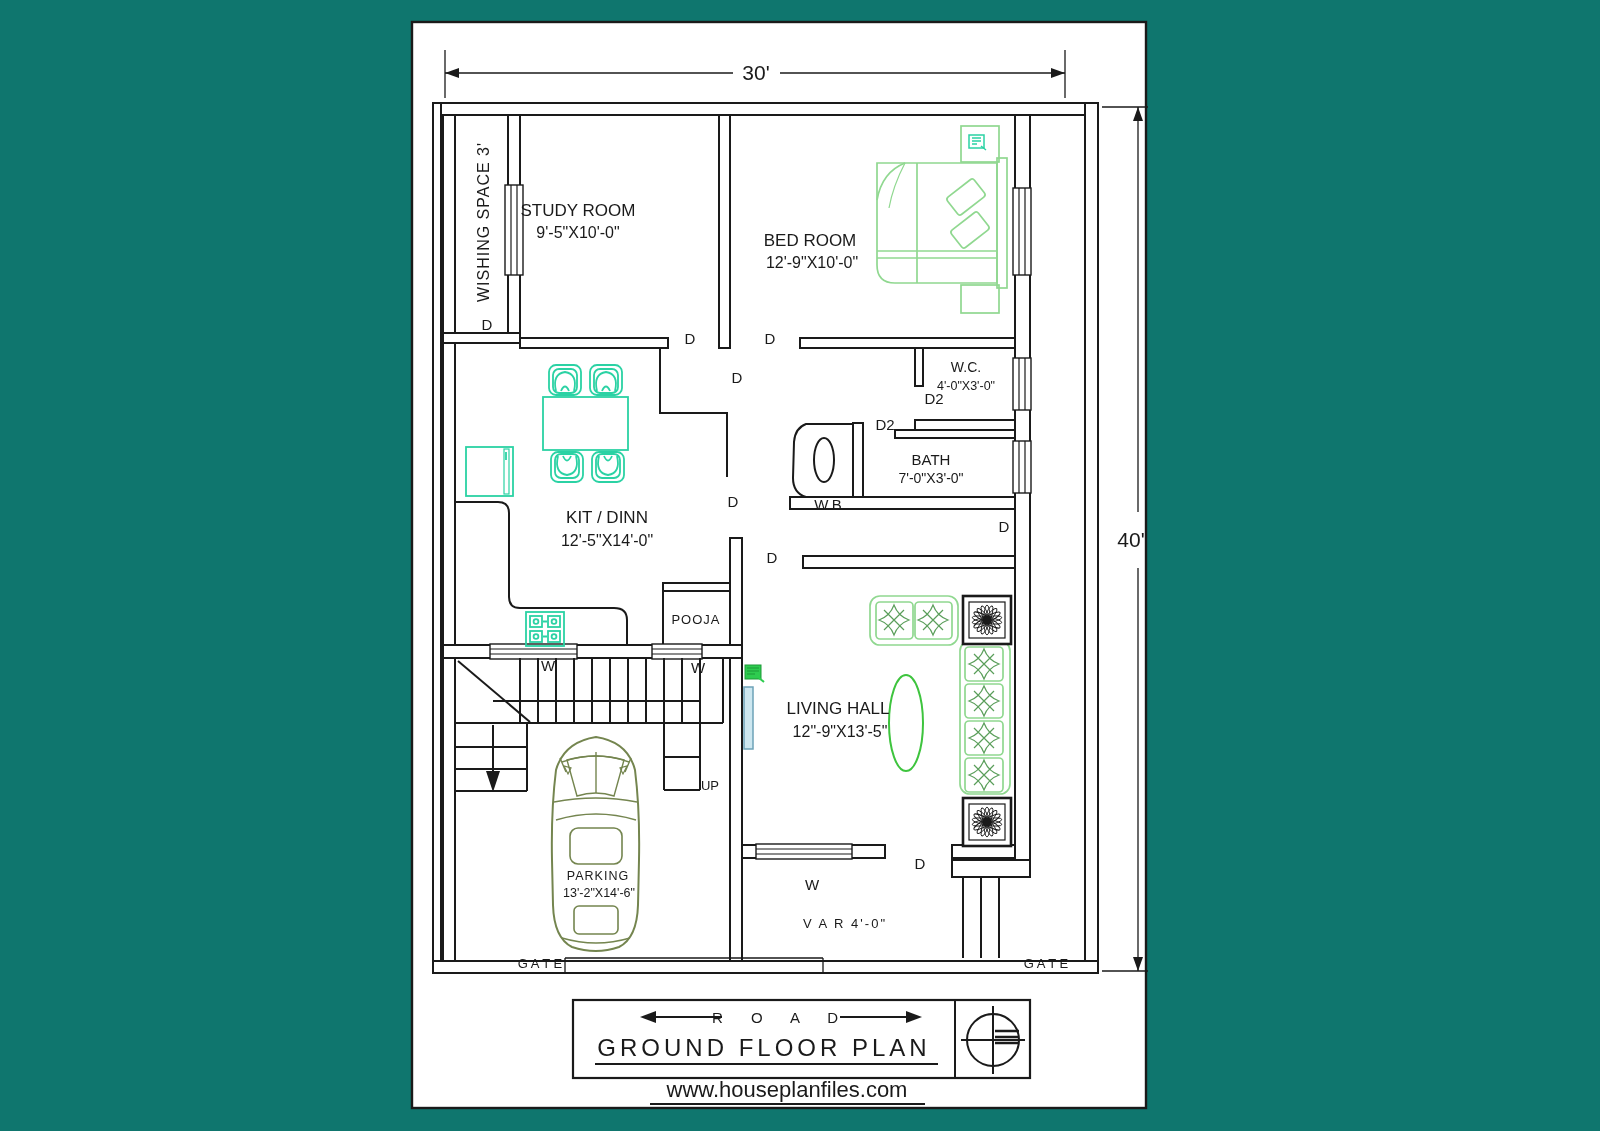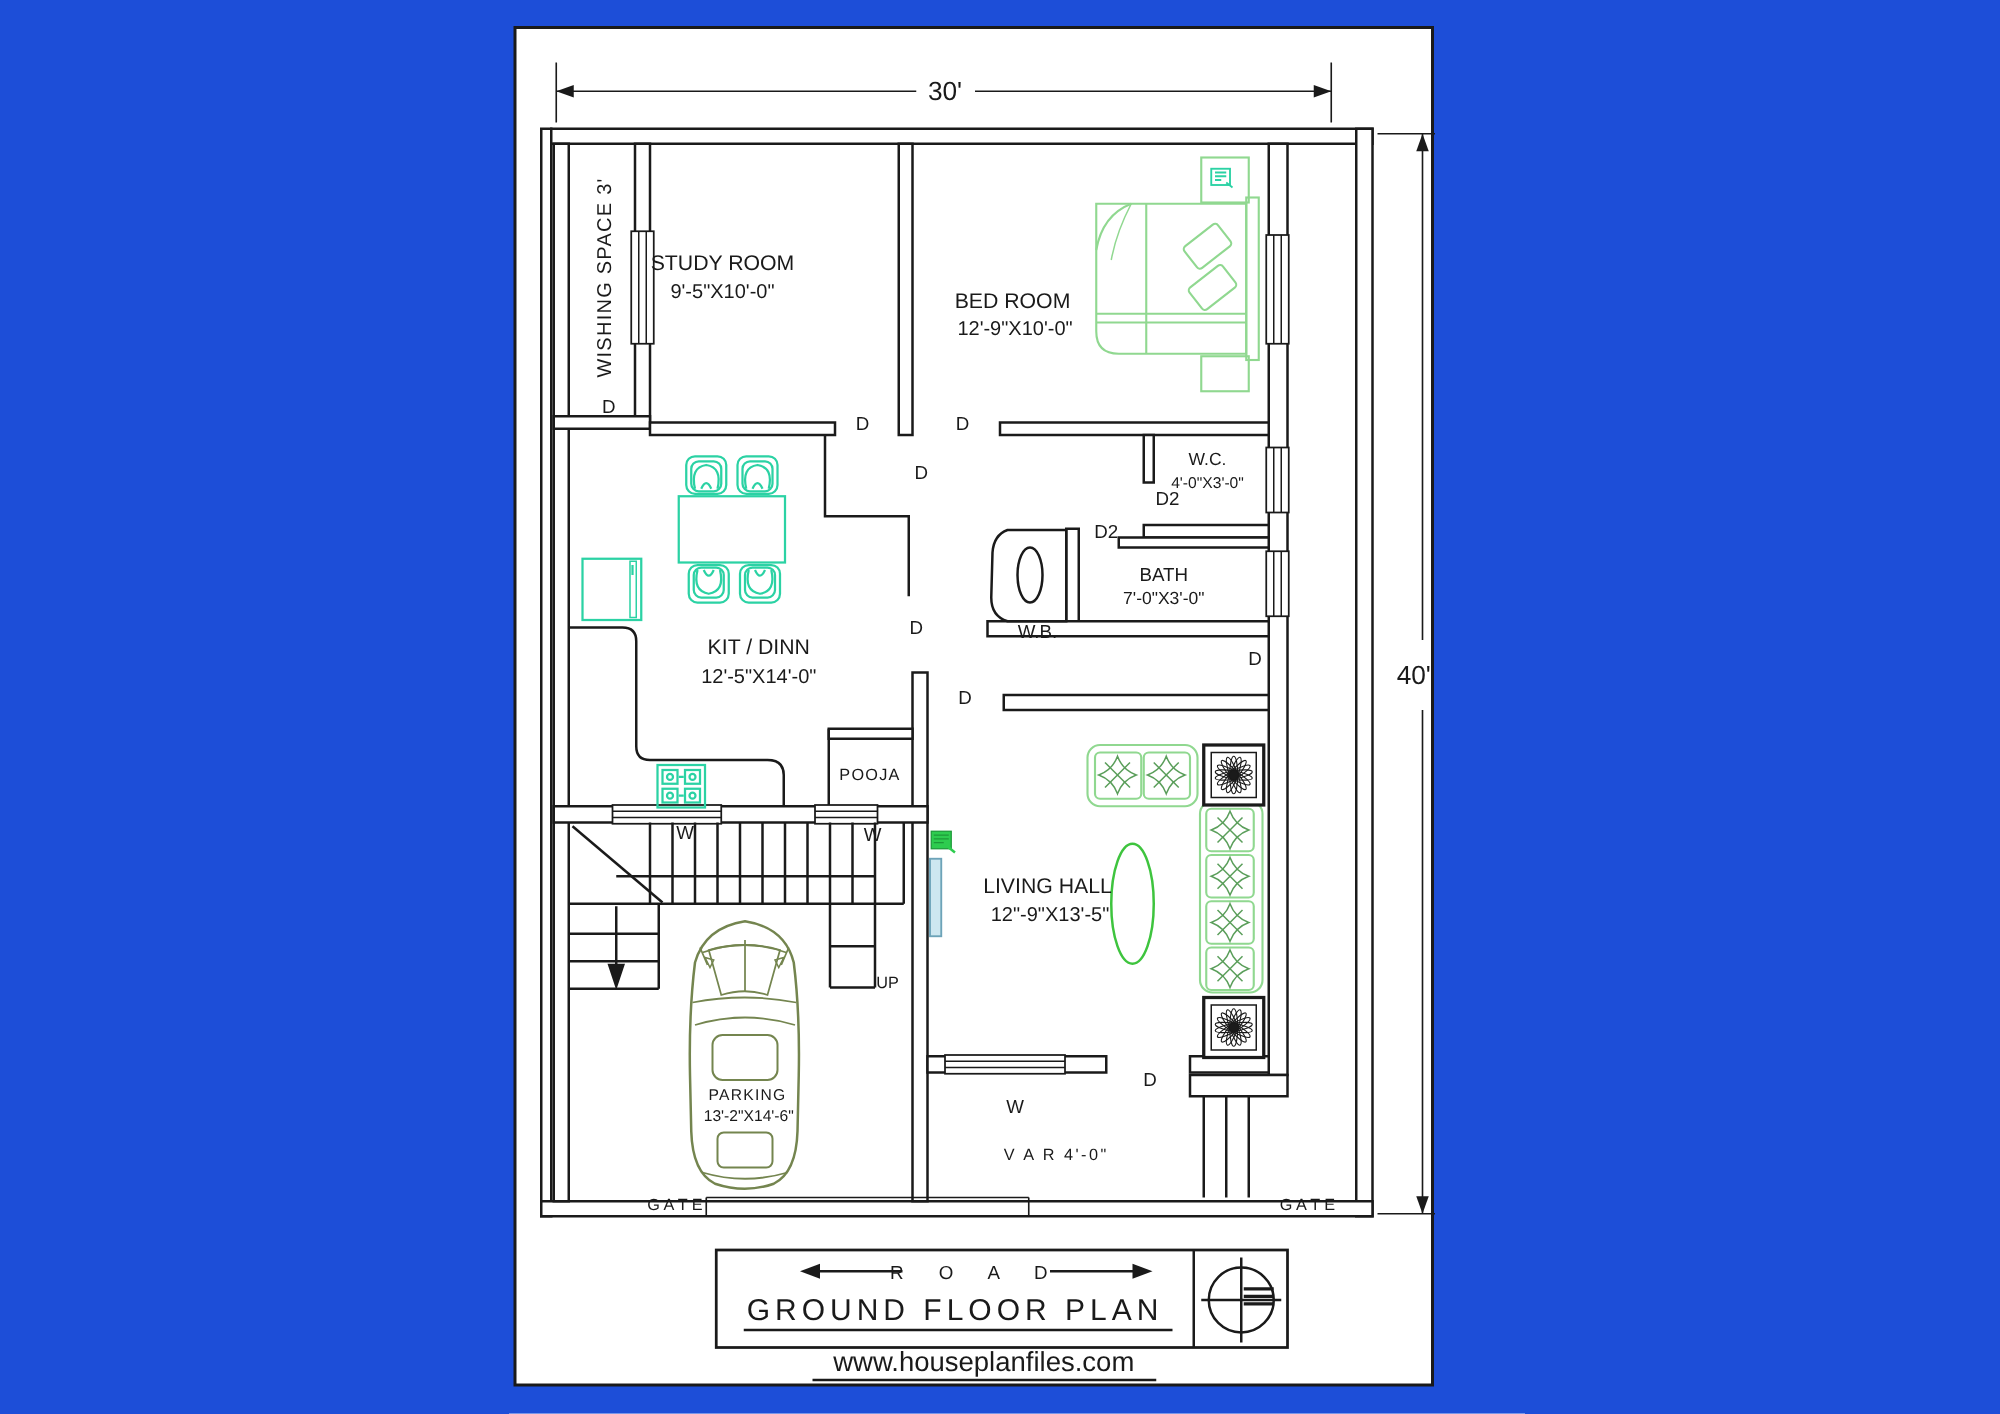--- a/index.html
+++ b/index.html
@@ -1,16 +1,16 @@
 <!DOCTYPE html>
 <html><head>
 <meta charset="utf-8">
 <style>
   html,body{margin:0;padding:0;background:#ffffff;}
-  #stage{position:relative;width:1600px;height:1131px;background:#1d4ed8;overflow:hidden;}
+  #stage{position:relative;width:1600px;height:1131px;background:#0f766e;overflow:hidden;}
   svg{display:block;}
   text{font-family:"Liberation Sans","DejaVu Sans",sans-serif;fill:#1a1a1a;}
   .wall{fill:#ffffff;stroke:#1a1a1a;stroke-width:2;}
   .ln{stroke:#1a1a1a;stroke-width:2;fill:none;}
   .thin{stroke:#1a1a1a;stroke-width:1.3;fill:none;}
   .winline{stroke:#1a1a1a;stroke-width:1.2;fill:none;}
   .teal{stroke:#2bd2a4;fill:none;stroke-width:1.8;}
   .grn{stroke:#90d890;fill:none;stroke-width:1.7;}
   .grn2{stroke:#5a9e5a;fill:none;stroke-width:1.2;}
   .car{stroke:#74854f;fill:none;stroke-width:2;}

